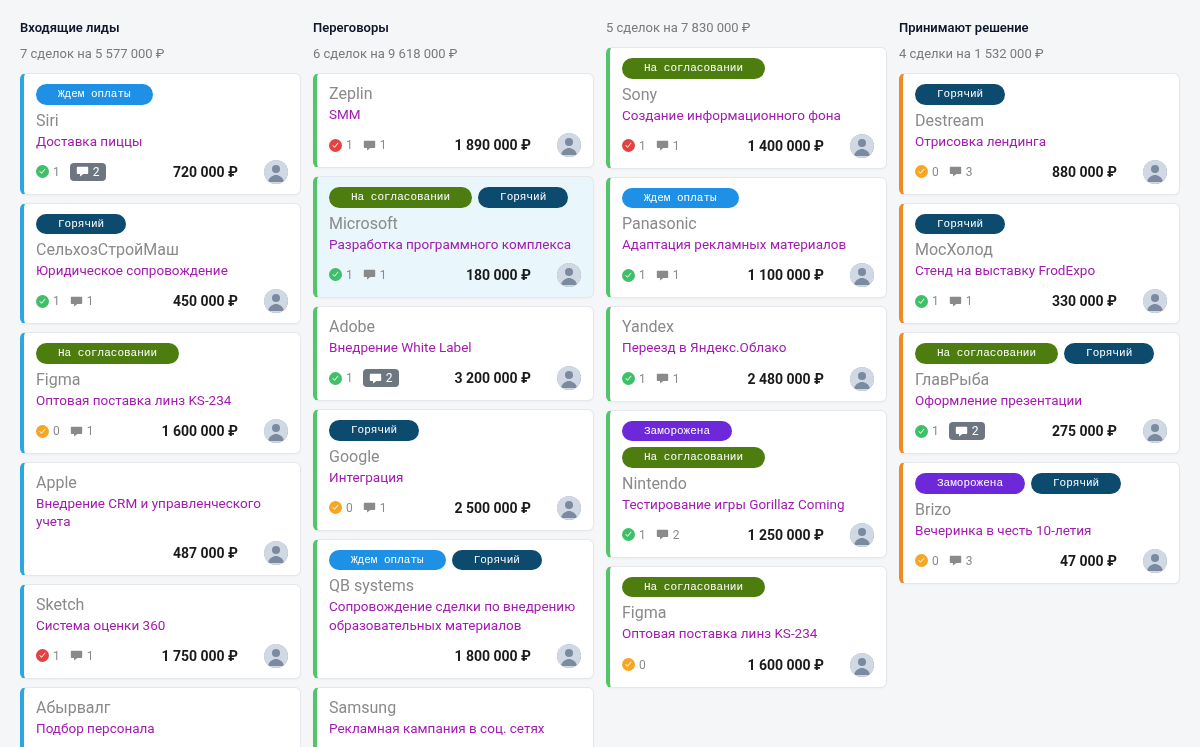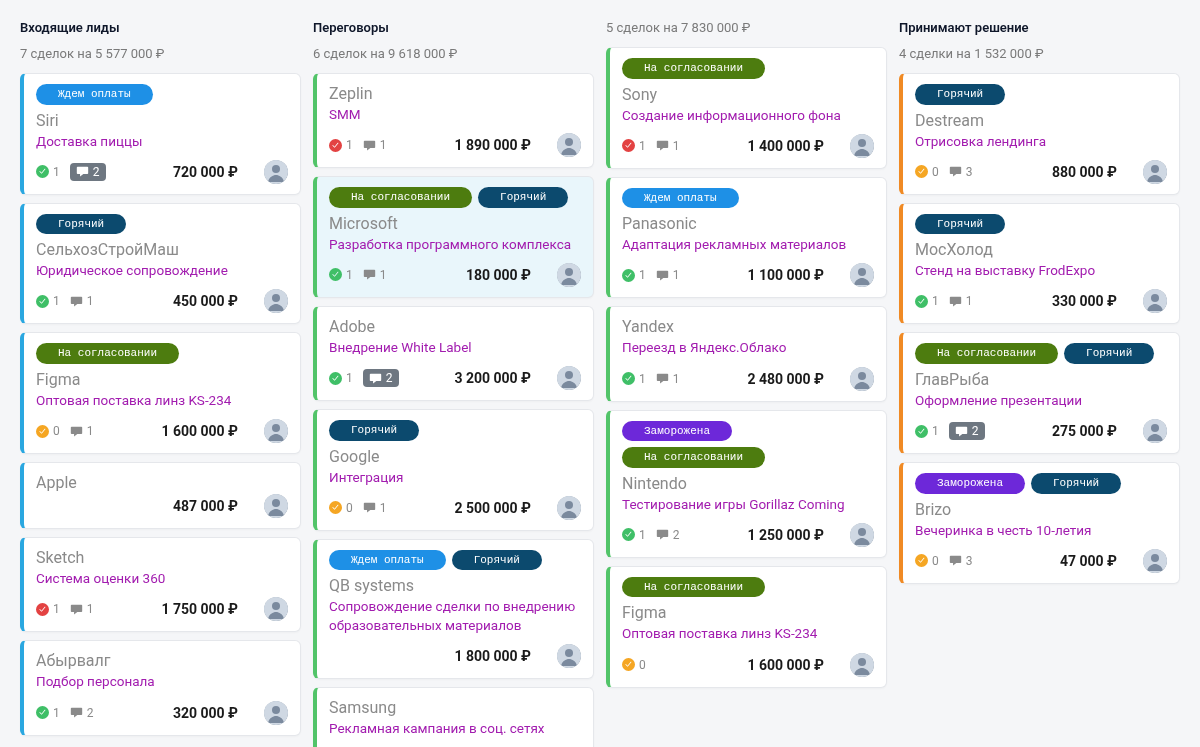--- a/index.html
+++ b/index.html
@@ -229,20 +229,21 @@
                   <circle cx="12" cy="9" r="4" fill="#7b8a9e"></circle>
                   <path d="M4 22c1-5 5-7 8-7s7 2 8 7" fill="#7b8a9e"></path>
                 </svg>
               </span>
         </div>
       </div>
     </div>
         <div class="card stripe-blue">
 
       <div class="company">Apple</div>
+      <div class="title">Внедрение CRM и управленческого учета</div>
       <div class="card-footer">
         <div class="stats"></div>
         <div class="right">
           <span class="price">487 000 ₽</span>
           <span class="avatar">
                 <svg viewBox="0 0 24 24">
                   <circle cx="12" cy="12" r="12" fill="#cfd8e3"></circle>
                   <circle cx="12" cy="9" r="4" fill="#7b8a9e"></circle>
                   <path d="M4 22c1-5 5-7 8-7s7 2 8 7" fill="#7b8a9e"></path>
                 </svg>

